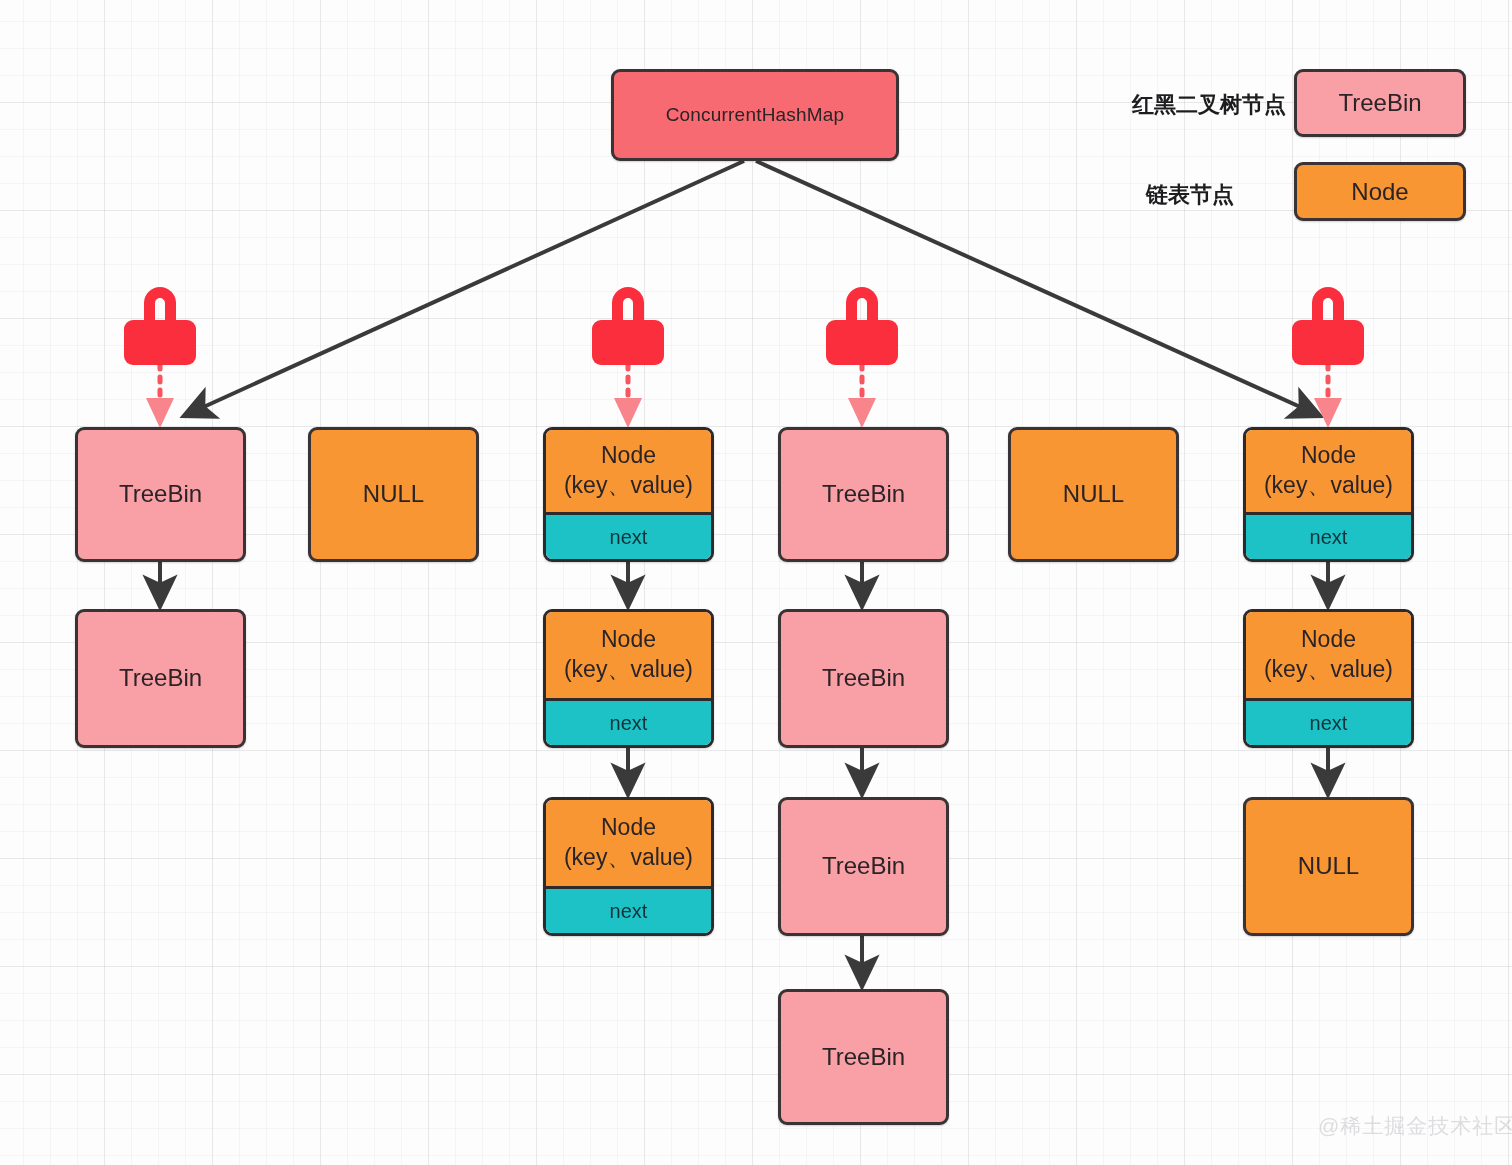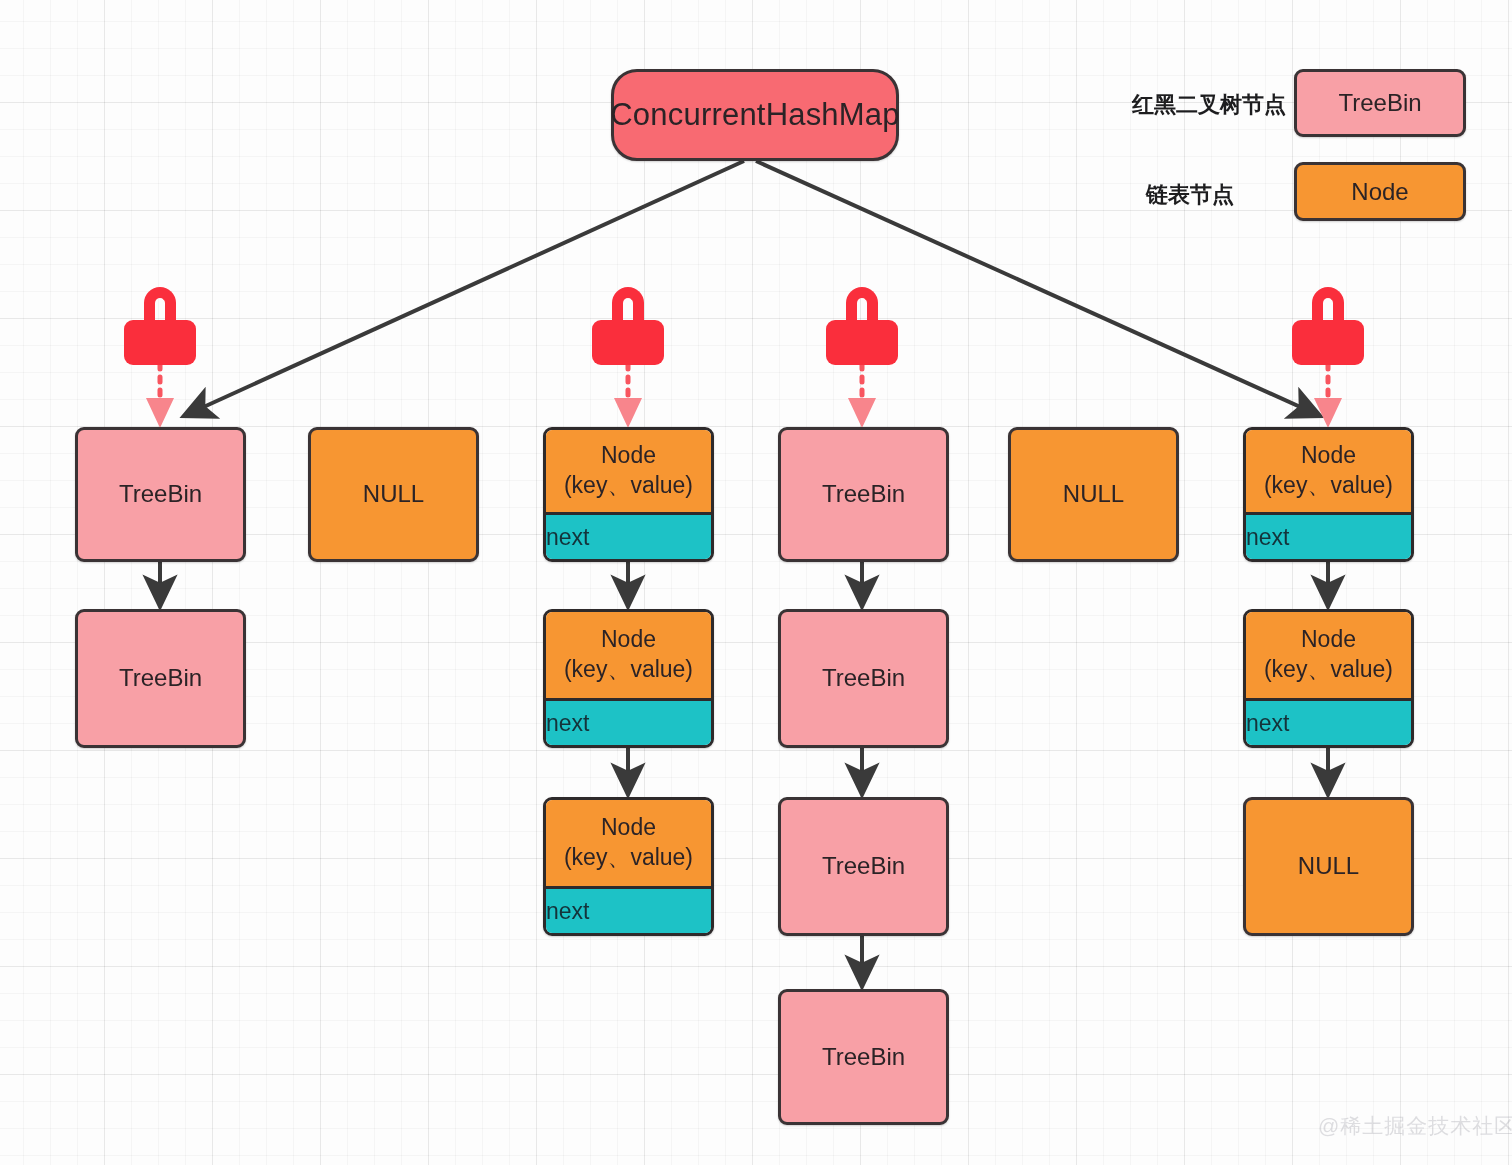--- a/index.html
+++ b/index.html
@@ -32,23 +32,22 @@
     display:flex;
     align-items:center;
     justify-content:center;
     text-align:center;
     color:#2b2326;
     line-height:1.28;
     box-shadow:0 1px 2px rgba(0,0,0,0.18);
   }
   .root-box{
     background:#f86a72;
-    font-size:31px;
+    font-size:19px;
     letter-spacing:.2px;
-    border-radius:26px;
   }
   .treebin{ background:#f8a0a6; font-size:24px; }
   .nullbox{ background:#f79632; font-size:24px; }
 
   
   .node{
     position:absolute;
     box-sizing:border-box;
     border:3px solid #2e2a2b;
     border-radius:9px;
@@ -62,22 +61,22 @@
     background:#f79632;
     display:flex;align-items:center;justify-content:center;
     text-align:center;
     font-size:23px;line-height:1.3;
     color:#2b2326;
   }
   .node-next{
     flex:0 0 44px;
     background:#1dc2c6;
     border-top:3px solid #2e2a2b;
-    display:flex;align-items:center;
-    font-size:23px;
+    display:flex;align-items:center;justify-content:center;
+    font-size:20px;
     color:#14333a;
   }
   .node-head span{display:block;}
 
   
   .legend-label{
     position:absolute;
     font-size:22px;
     color:#1d1d1f;
     font-weight:700;

